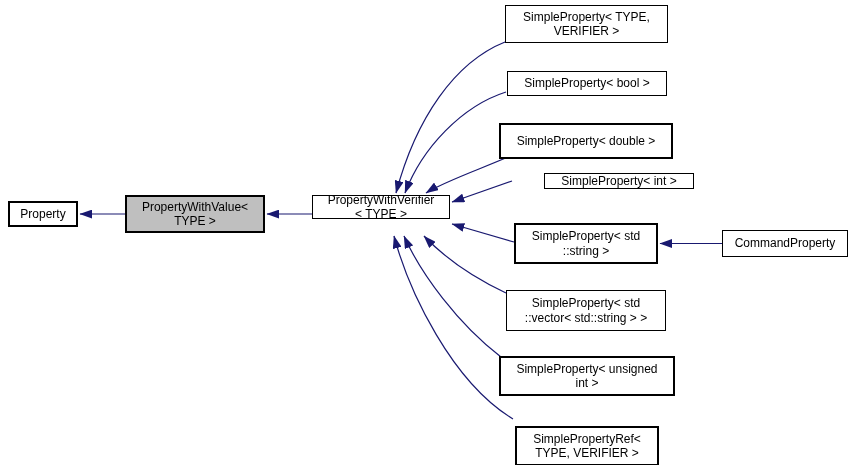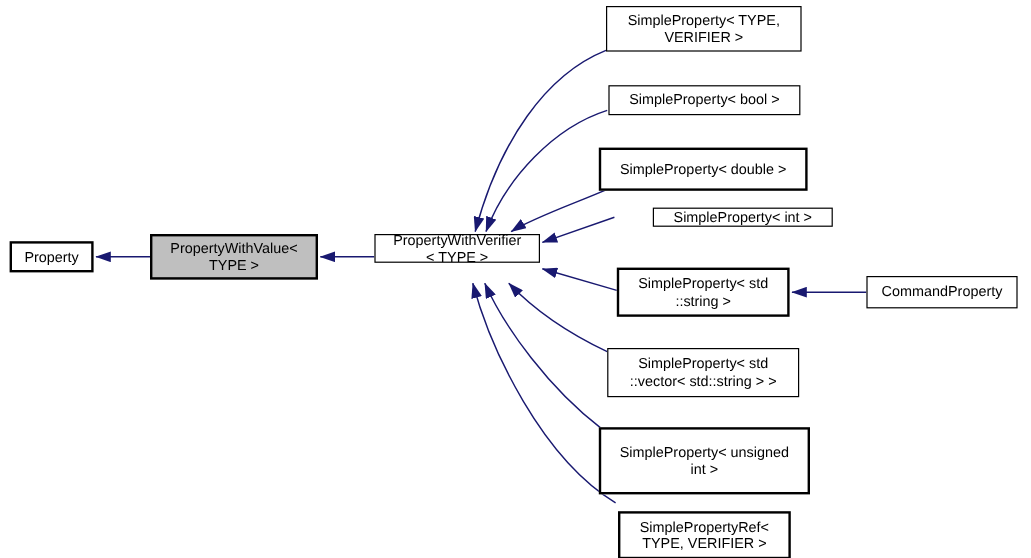--- a/index.html
+++ b/index.html
@@ -113,21 +113,21 @@
   <div class="node thick" style="left:514px; top:223px; width:144px; height:41px;">
     <span>SimpleProperty&lt; std</span>
     <span>::string &gt;</span>
   </div>
 
   <div class="node" style="left:506px; top:290px; width:160px; height:41px;">
     <span>SimpleProperty&lt; std</span>
     <span>::vector&lt; std::string &gt; &gt;</span>
   </div>
 
-  <div class="node thick" style="left:499px; top:356px; width:176px; height:56px;">
+  <div class="node thick" style="left:499px; top:356px; width:176px; height:40px;">
     <span>SimpleProperty&lt; unsigned</span>
     <span>int &gt;</span>
   </div>
 
   <div class="node thick" style="left:515px; top:426px; width:144px; height:40px;">
     <span>SimplePropertyRef&lt;</span>
     <span>TYPE, VERIFIER &gt;</span>
   </div>
 
   <div class="node" style="left:722px; top:230px; width:126px; height:27px;">

